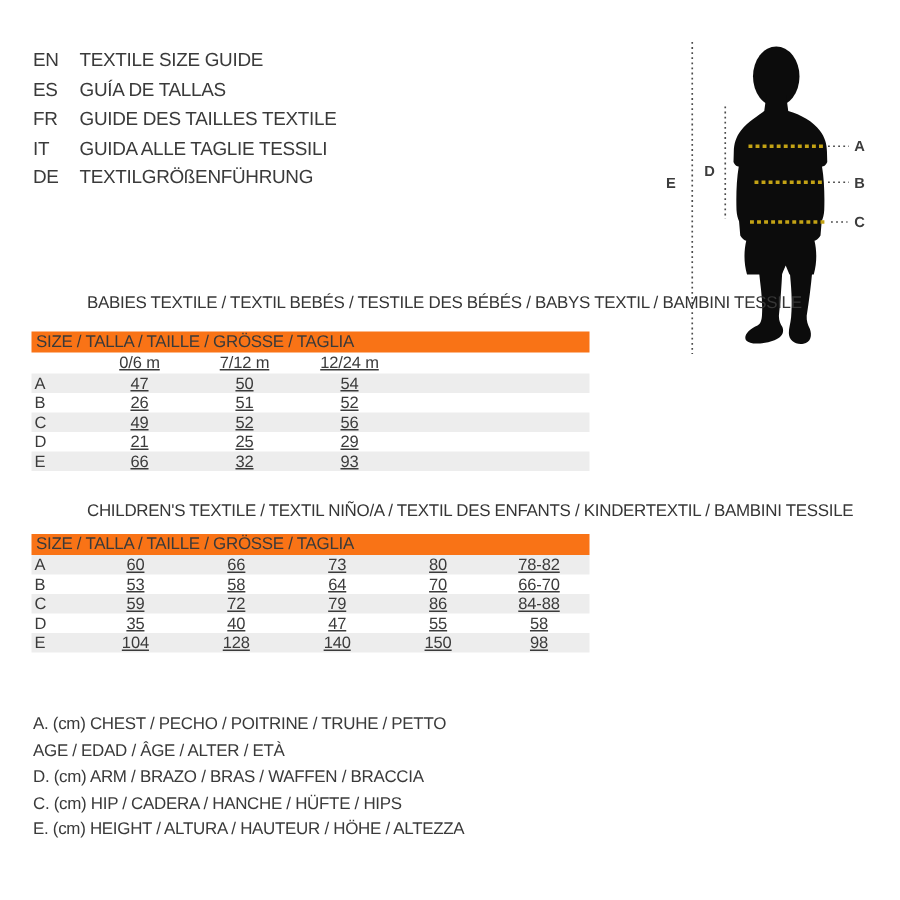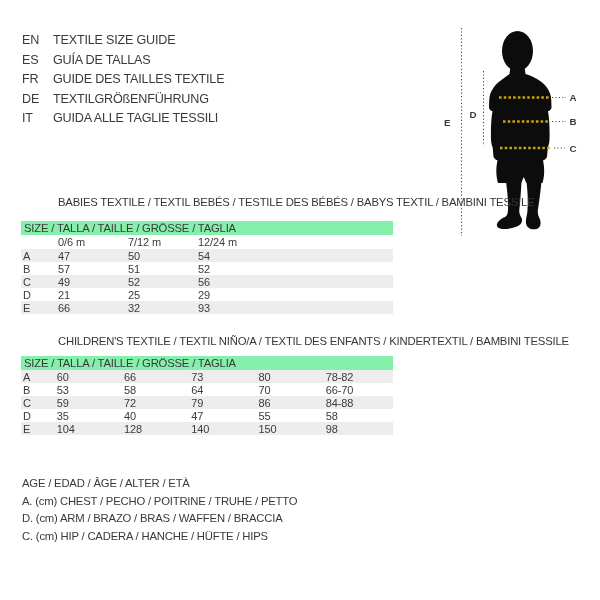--- a/index.html
+++ b/index.html
@@ -9,29 +9,29 @@
     -webkit-font-smoothing:antialiased;
   }
   .abs{position:absolute;}
   
   .langs{left:22px;top:31px;}
   .lang-row{display:flex;font-size:12.6px;line-height:19.5px;letter-spacing:-0.2px;color:#3a3a3a;align-items:center;}
   .lang-code{width:31px;}
   
   .sec-title{left:22px;font-size:11.3px;letter-spacing:-0.2px;white-space:nowrap;color:#363636;margin-left:36px;}
   
-  .size-bar{left:21px;width:372px;height:14px;background:#86efac;font-size:11.3px;
+  .size-bar{left:21px;width:372px;height:14px;background:#f97316;font-size:11.3px;
     line-height:14.5px;padding-left:3px;box-sizing:border-box;letter-spacing:-0.2px;color:#3a3a3a;}
   
   .tbl{left:21px;width:372px;}
   .trow{display:flex;height:13px;align-items:center;font-size:11px;letter-spacing:-0.1px;}
   .trow.hd{height:14px;}
   .trow.alt{background:#ededed;}
   .cell-lab{width:37px;padding-left:2px;box-sizing:border-box;}
-  .cell{width:70px;}
+  .cell{width:70px;text-align:center;text-decoration:underline;}
   
   .legend{left:22px;top:475px;font-size:11.3px;line-height:17.6px;letter-spacing:-0.2px;white-space:nowrap;color:#3a3a3a;}
   
   .figure{left:428px;top:16px;width:172px;height:228px;}
   .fig-label{font-family:"Liberation Sans",sans-serif;font-size:9.8px;font-weight:bold;fill:#3c3c3c;}
 </style>
 </head>
 <body>
 
 <div class="abs langs">
@@ -41,26 +41,26 @@
   </div>
   <div class="lang-row">
     <span class="lang-code">ES</span>
     <span class="lang-label">GUÍA DE TALLAS</span>
   </div>
   <div class="lang-row">
     <span class="lang-code">FR</span>
     <span class="lang-label">GUIDE DES TAILLES TEXTILE</span>
   </div>
   <div class="lang-row">
+    <span class="lang-code">IT</span>
+    <span class="lang-label">GUIDA ALLE TAGLIE TESSILI</span>
+  </div>
+  <div class="lang-row">
     <span class="lang-code">DE</span>
     <span class="lang-label">TEXTILGRÖßENFÜHRUNG</span>
-  </div>
-  <div class="lang-row">
-    <span class="lang-code">IT</span>
-    <span class="lang-label">GUIDA ALLE TAGLIE TESSILI</span>
   </div>
 </div>
 
 <svg class="abs figure" viewBox="428 16 172 228" xmlns="http://www.w3.org/2000/svg">
 
   <line x1="461.5" y1="28" x2="461.5" y2="236" stroke-width="1.1" stroke-dasharray="1.2 2.2" stroke="#4b4b4b"></line>
 
   <line x1="483.5" y1="71" x2="483.5" y2="146" stroke-width="1.1" stroke-dasharray="1.2 2.2" stroke="#4b4b4b"></line>
 
   <g>
@@ -131,21 +131,21 @@
     <span class="cell">12/24 m</span>
   </div>
   <div class="trow alt">
     <span class="cell-lab">A</span>
     <span class="cell">47</span>
     <span class="cell">50</span>
     <span class="cell">54</span>
   </div>
   <div class="trow">
     <span class="cell-lab">B</span>
-    <span class="cell">57</span>
+    <span class="cell">26</span>
     <span class="cell">51</span>
     <span class="cell">52</span>
   </div>
   <div class="trow alt">
     <span class="cell-lab">C</span>
     <span class="cell">49</span>
     <span class="cell">52</span>
     <span class="cell">56</span>
   </div>
   <div class="trow">
@@ -201,17 +201,18 @@
     <span class="cell-lab">E</span>
     <span class="cell">104</span>
     <span class="cell">128</span>
     <span class="cell">140</span>
     <span class="cell">150</span>
     <span class="cell">98</span>
   </div>
 </div>
 
 <div class="abs legend">
+  <div>A. (cm) CHEST / PECHO / POITRINE / TRUHE / PETTO</div>
   <div>AGE / EDAD / ÂGE / ALTER / ETÀ</div>
-  <div>A. (cm) CHEST / PECHO / POITRINE / TRUHE / PETTO</div>
   <div>D. (cm) ARM / BRAZO / BRAS / WAFFEN / BRACCIA</div>
   <div>C. (cm) HIP / CADERA / HANCHE / HÜFTE / HIPS</div>
+  <div>E. (cm) HEIGHT / ALTURA / HAUTEUR / HÖHE / ALTEZZA</div>
 </div>
 
 </body></html>

